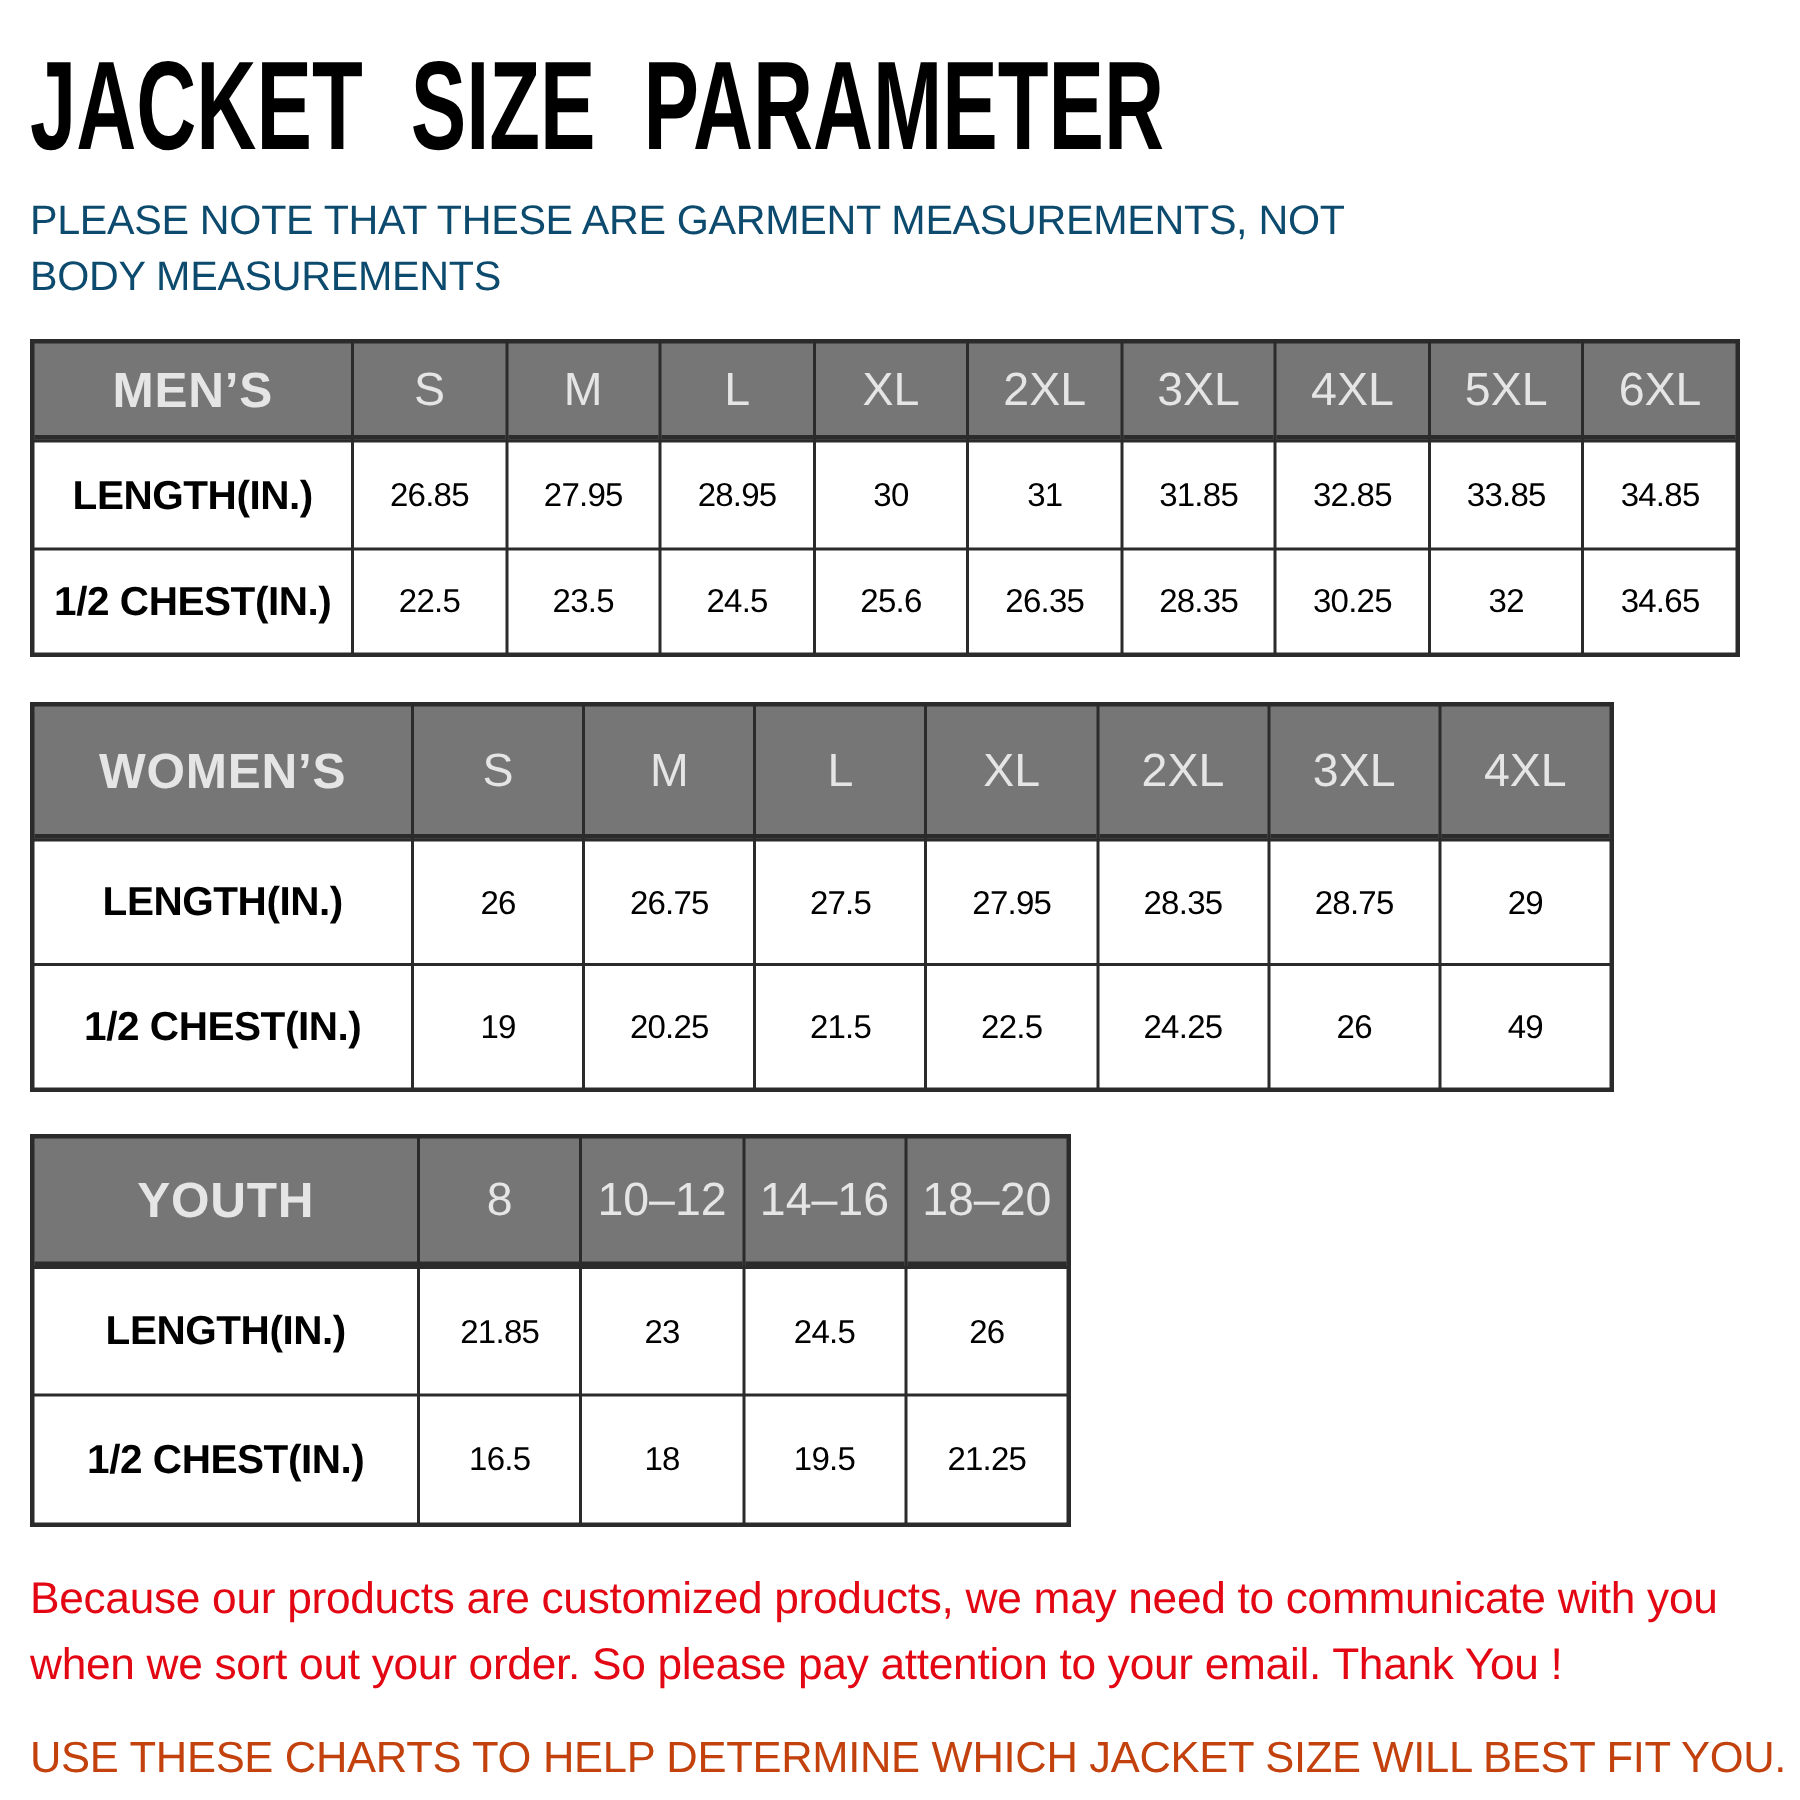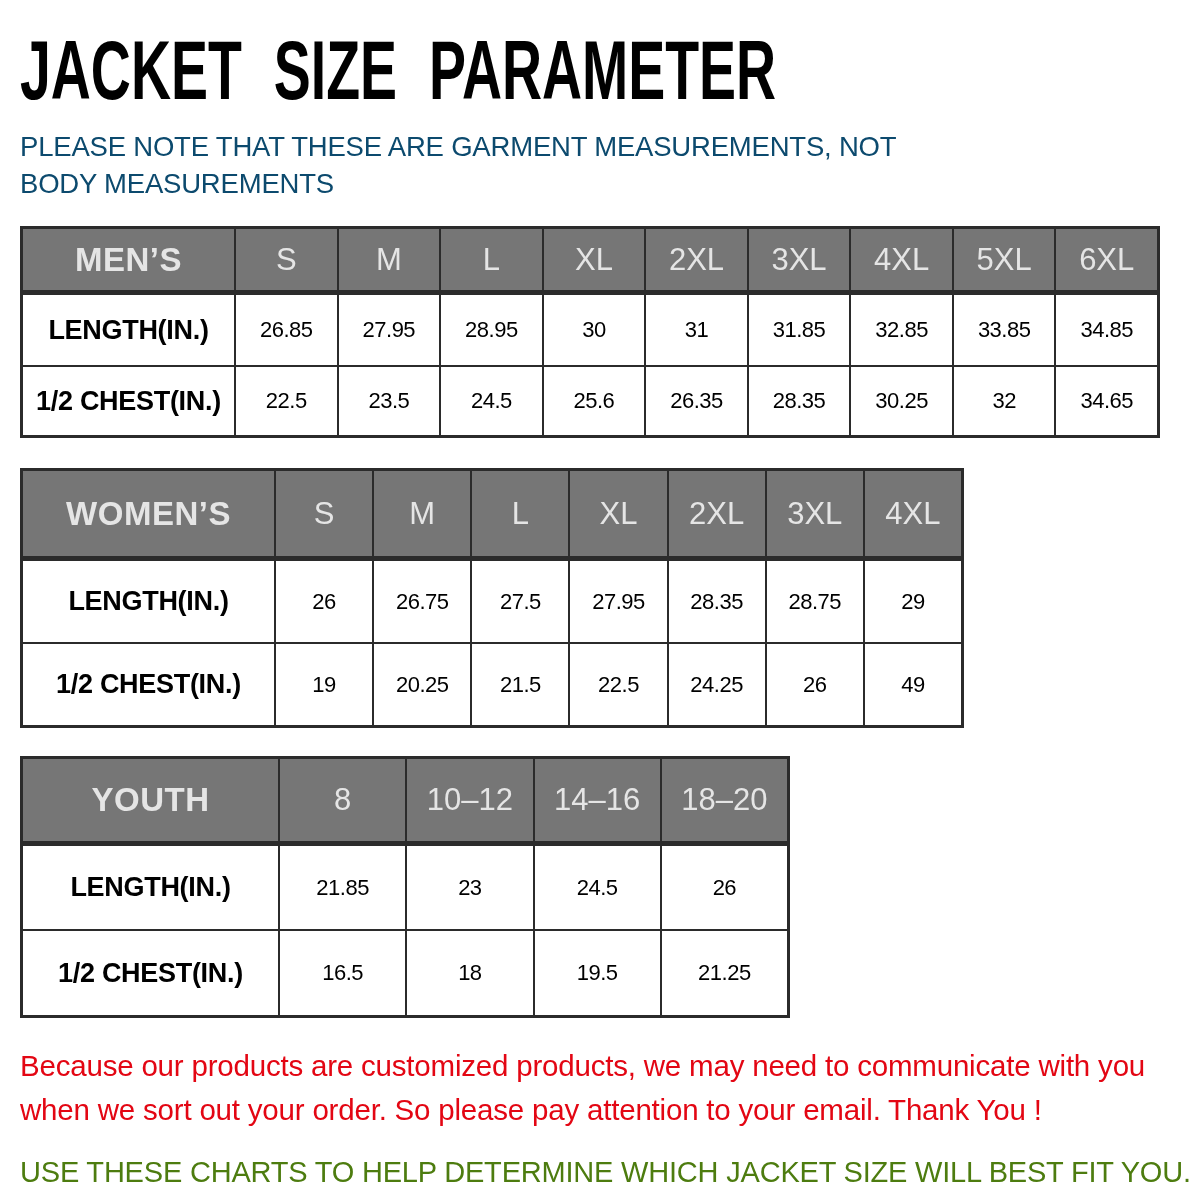--- a/index.html
+++ b/index.html
@@ -74,44 +74,44 @@
   }
 
   .table-men {
     margin-top: 24px;
     width: 1140px;
     grid-template-columns: 211px repeat(9, 1fr);
     grid-template-rows: 64px 70px 68px;
   }
   .table-women {
     margin-top: 30px;
-    width: 944px;
+    width: 1056px;
     grid-template-columns: 251px repeat(7, 1fr);
     grid-template-rows: 88px 81px 81px;
   }
   .table-youth {
     margin-top: 28px;
-    width: 770px;
+    width: 694px;
     grid-template-columns: 255px repeat(4, 1fr);
     grid-template-rows: 85px 83px 84px;
   }
 
   
   .footer-paragraph {
     margin-top: 26px;
     color: #e30613;
     font-size: 29.5px;
     font-weight: 500;
     line-height: 1.48;
     max-width: 1155px;
     letter-spacing: -0.2px;
   }
   .footer-closing {
     margin-top: 24px;
-    color: #4d7c0f;
+    color: #c2410c;
     font-size: 29px;
     font-weight: 500;
     letter-spacing: -0.2px;
     white-space: nowrap;
   }
 </style>
 </head>
 <body>
 
 <div class="page">

